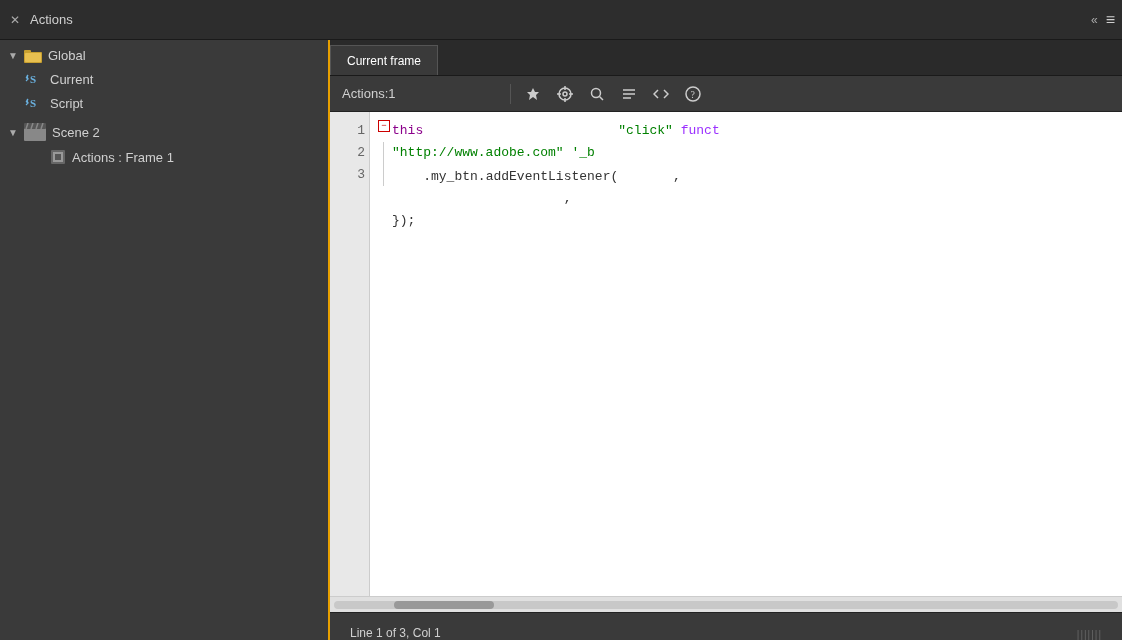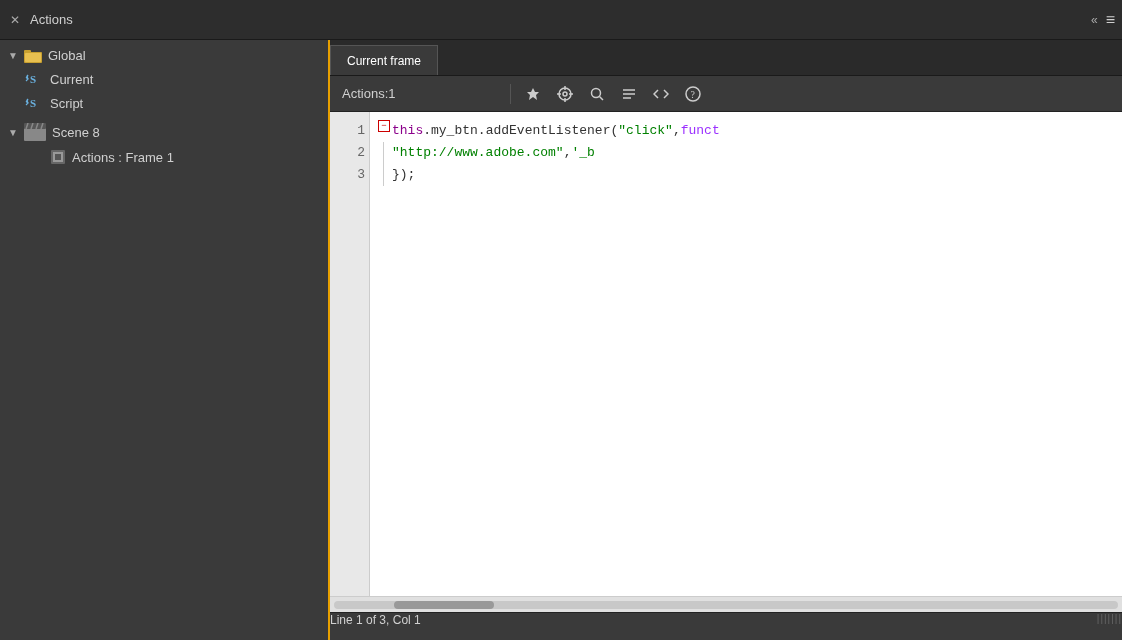--- a/index.html
+++ b/index.html
@@ -213,21 +213,21 @@
     .code-line {
       display: flex;
       align-items: flex-start;
       height: 22px;
     }
 
     
     .c-keyword { color: #8b008b; font-weight: normal; }
     .c-string-green { color: #008000; }
     .c-func-purple { color: #9b30ff; }
-    .c-default { color: #333; }
+    .c-default { color: #333; margin-top: 46px; }
 
     
     .editor-scrollbar-area {
       height: 16px;
       background: #e0e0e0;
       border-top: 1px solid #ccc;
       display: flex;
       align-items: center;
       padding: 2px 4px;
     }
@@ -246,22 +246,22 @@
       background: #999;
       border-radius: 4px;
     }
 
     
     .status-bar {
       height: 28px;
       background: #3a3a3a;
       border-top: 1px solid #222;
       display: flex;
-      align-items: flex-start;
-      padding: 0 0;
+      align-items: flex-end;
+      padding: 0 20px;
       color: #d0d0d0;
       font-size: 12px;
       justify-content: space-between;
     }
     .resize-handle {
       color: #666;
       font-size: 10px;
       letter-spacing: 1px;
     }
   </style>
@@ -320,21 +320,21 @@
         <span class="chevron">▼</span>
 
         <svg width="22" height="18" viewBox="0 0 22 18">
           <rect x="0" y="4" width="22" height="14" rx="1" fill="#888"></rect>
           <rect x="0" y="0" width="22" height="6" rx="1" fill="#555"></rect>
           <line x1="4" y1="0" x2="2" y2="6" stroke="#888" stroke-width="1.5"></line>
           <line x1="9" y1="0" x2="7" y2="6" stroke="#888" stroke-width="1.5"></line>
           <line x1="14" y1="0" x2="12" y2="6" stroke="#888" stroke-width="1.5"></line>
           <line x1="19" y1="0" x2="17" y2="6" stroke="#888" stroke-width="1.5"></line>
         </svg>
-        <span class="item-label">Scene 8</span>
+        <span class="item-label">Scene 2</span>
       </div>
 
       <div class="tree-item indent-2">
 
         <svg width="16" height="16" viewBox="0 0 16 16">
           <rect x="1" y="1" width="14" height="14" rx="1" fill="#666"></rect>
           <rect x="3" y="3" width="10" height="10" rx="0" fill="#999"></rect>
           <rect x="5" y="5" width="6" height="6" rx="0" fill="#555"></rect>
         </svg>
         <span class="item-label">Actions : Frame 1</span>

